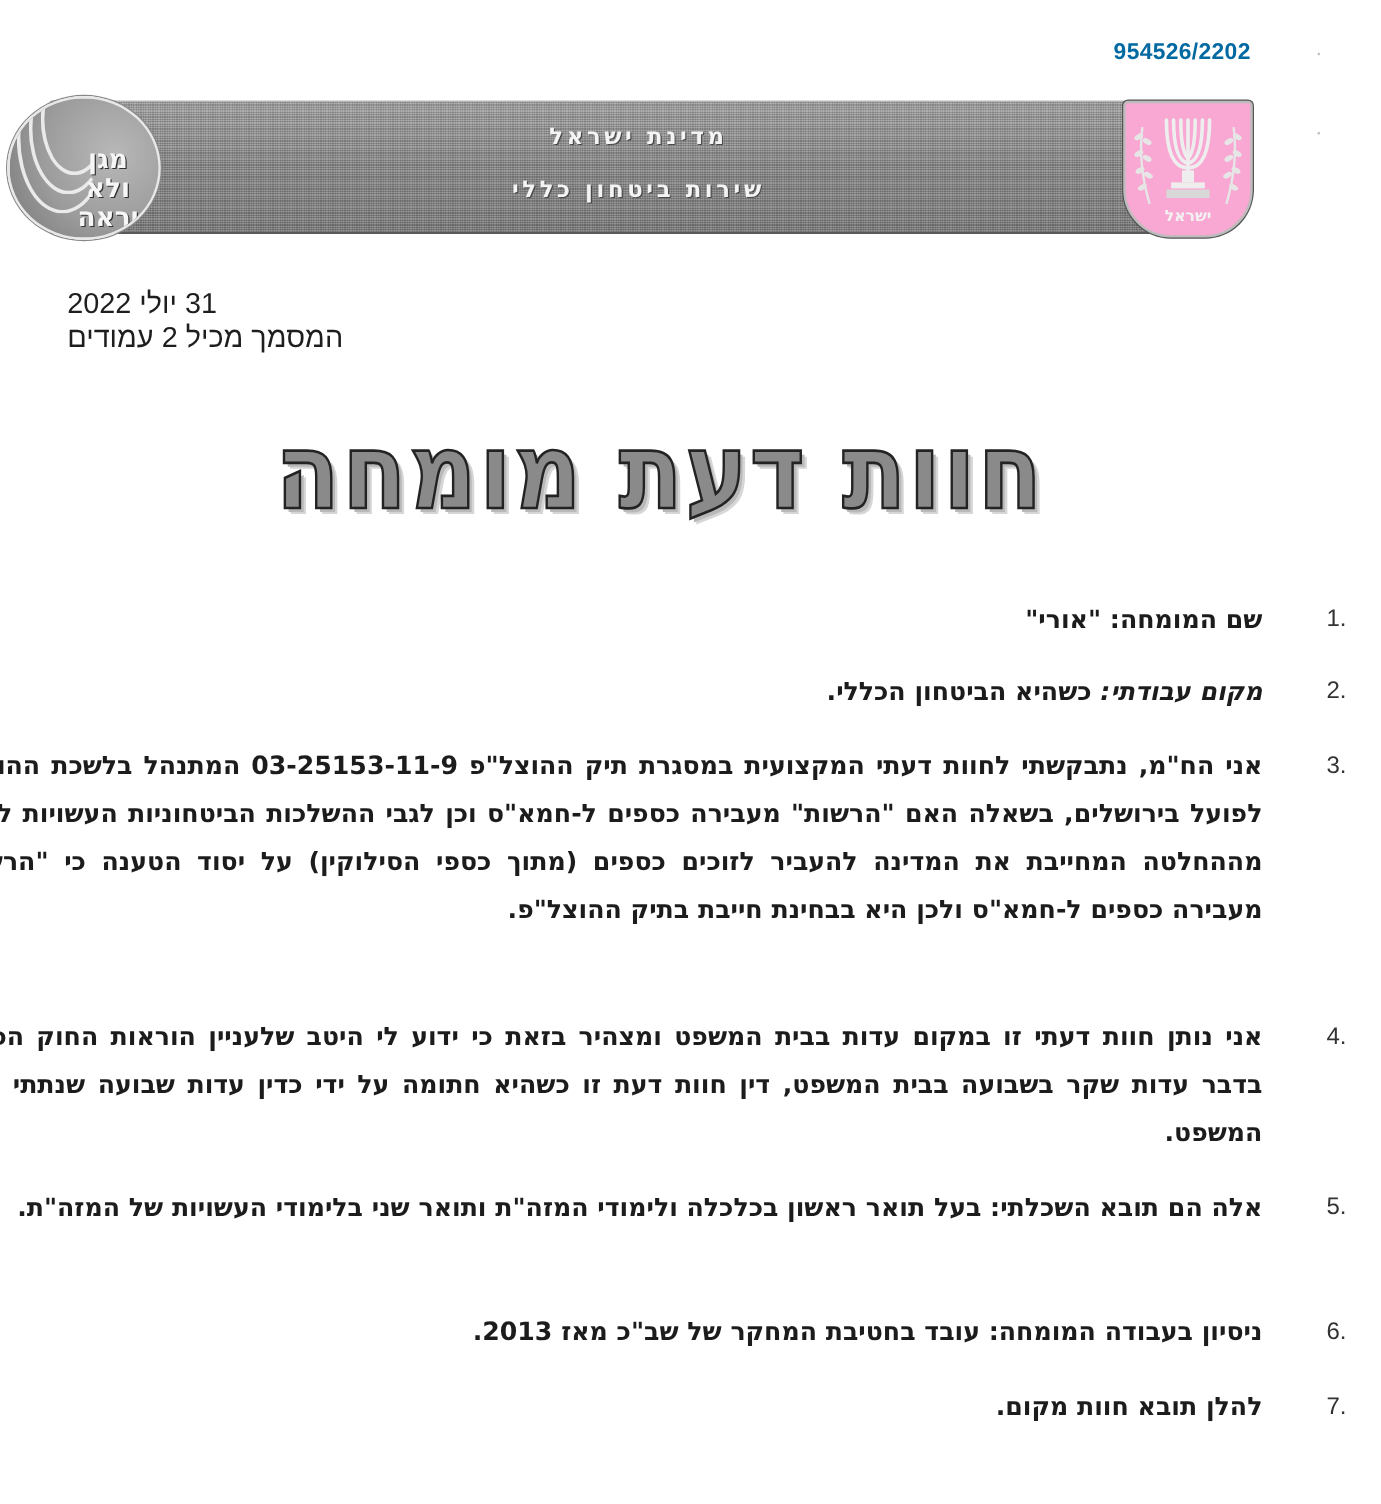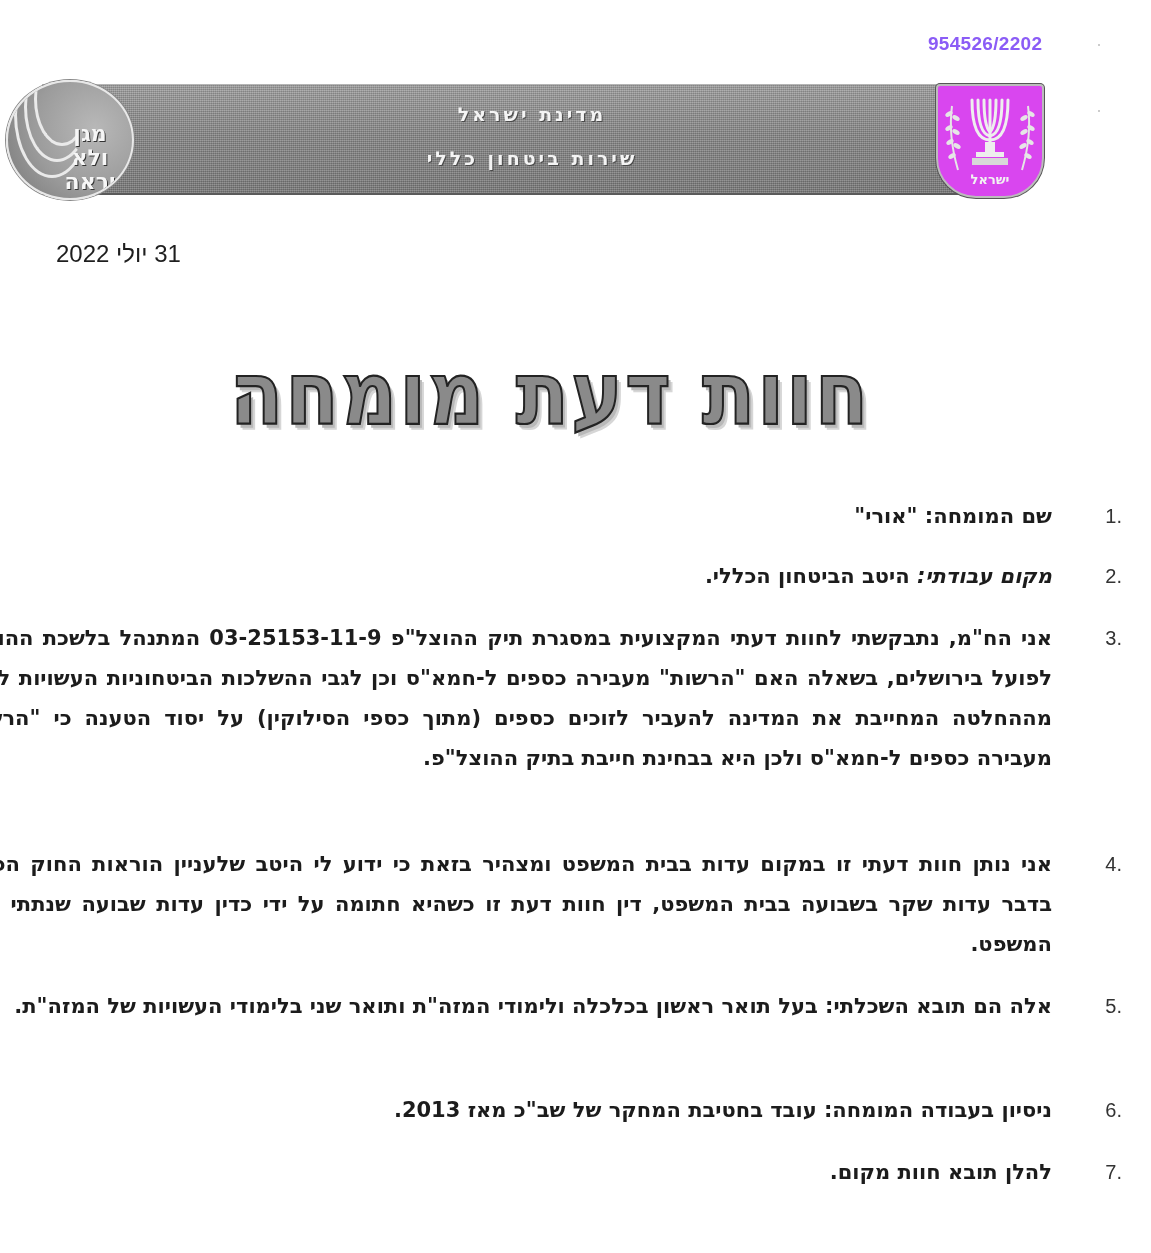--- a/index.html
+++ b/index.html
@@ -16,21 +16,21 @@
       color: #1c1c1c;
     }
     .doc-number {
       position: absolute;
       top: 33px;
       left: 928px;
       font-family: "Liberation Sans", sans-serif;
       font-weight: bold;
       font-size: 19px;
       letter-spacing: 0.3px;
-      color: #8b5cf6;
+      color: #0369a1;
     }
     .stray-dot {
       position: absolute;
       width: 2px; height: 2px;
       background: #bbb;
       border-radius: 50%;
     }
     
     .letterhead {
       position: absolute;
@@ -104,21 +104,21 @@
       color: #f6f6f6;
       text-shadow: 1px 1px 0 #333;
     }
 
     .state-emblem {
       position: absolute;
       left: 930px;
       top: 4px;
       width: 104px;
       height: 110px;
-      background: #d946ef;
+      background: #f9a8d4;
       border: 2px solid #bcbcbc;
       border-radius: 4px 4px 40px 40px;
       box-shadow: 0 0 0 1px #555;
       overflow: hidden;
     }
     .state-emblem svg { display: block; }
 
     
     .date-block {
       position: absolute;
@@ -252,34 +252,35 @@
       <rect x="38" y="66" width="28" height="5" fill="#eeeeee"></rect>
       <rect x="34" y="72" width="36" height="7" fill="#d8d8d8"></rect>
 
       <text x="52" y="98" text-anchor="middle" fill="#f2f2f2" font-family="DejaVu Sans, sans-serif" font-weight="bold" font-size="13" direction="rtl">ישראל</text>
     </svg>
   </div>
 </div>
 
 <div class="date-block">
   <div class="date-line">31 יולי 2022</div>
+  <div class="pages-line">המסמך מכיל 2 עמודים</div>
 </div>
 
 <div class="doc-title">חוות דעת מומחה</div>
 
 <div class="body-list">
 
   <div class="item" id="item-1">
     <span class="item-num">.1</span>
     <span class="u-label">שם המומחה:</span><span> "אורי"</span>
   </div>
 
   <div class="item" id="item-2">
     <span class="item-num">.2</span>
-    <span class="u-label i-label">מקום עבודתי:</span><span> היטב הביטחון הכללי.</span>
+    <span class="u-label i-label">מקום עבודתי:</span><span> כשהיא הביטחון הכללי.</span>
   </div>
 
   <div class="item" id="item-3">
     <span class="item-num">.3</span>
     <span>אני הח"מ, נתבקשתי לחוות דעתי המקצועית במסגרת תיק ההוצל"פ 03-25153-11-9 המתנהל בלשכת ההוצאה לפועל בירושלים, בשאלה האם "הרשות" מעבירה כספים ל-חמא"ס וכן לגבי ההשלכות הביטחוניות העשויות לנבוע מההחלטה המחייבת את המדינה להעביר לזוכים כספים (מתוך כספי הסילוקין) על יסוד הטענה כי "הרשות" מעבירה כספים ל-חמא"ס ולכן היא בבחינת חייבת בתיק ההוצל"פ.</span>
   </div>
 
   <div class="item" id="item-4">
     <span class="item-num">.4</span>
     <span>אני נותן חוות דעתי זו במקום עדות בבית המשפט ומצהיר בזאת כי ידוע לי היטב שלעניין הוראות החוק הפלילי בדבר עדות שקר בשבועה בבית המשפט, דין חוות דעת זו כשהיא חתומה על ידי כדין עדות שבועה שנתתי בבית המשפט.</span>

